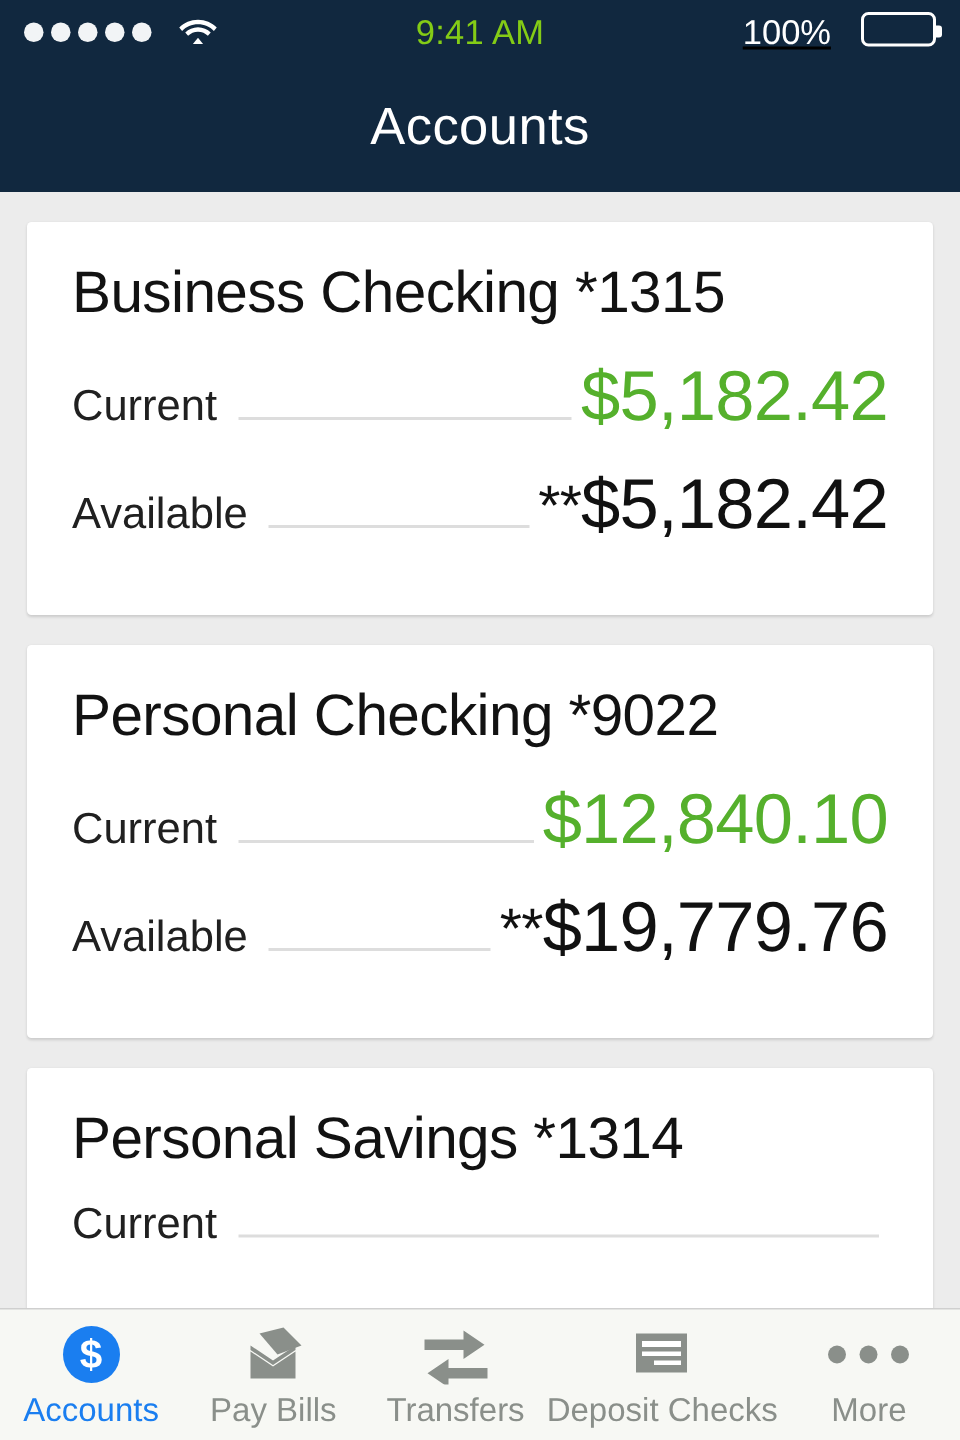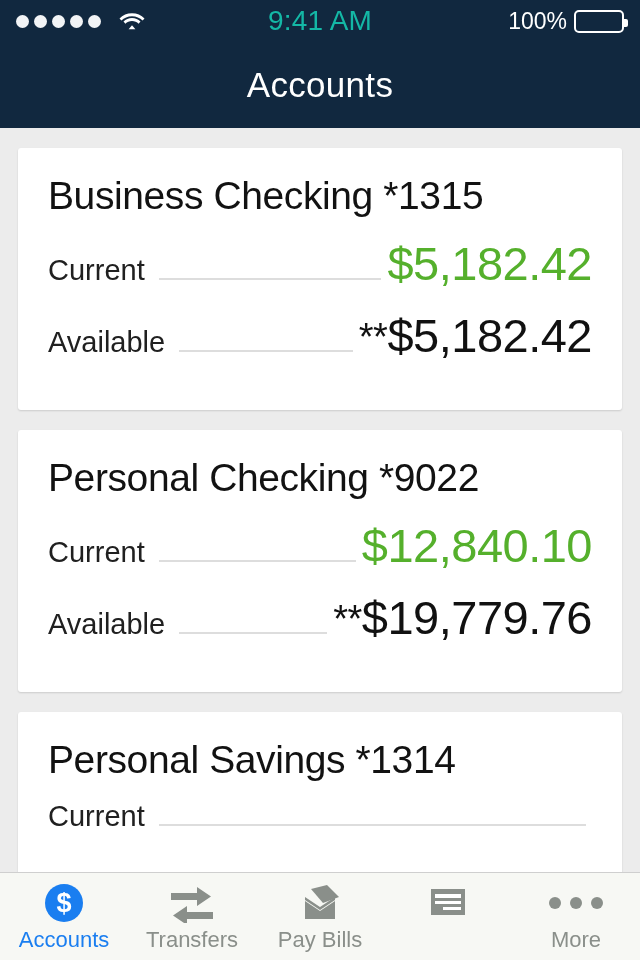--- a/index.html
+++ b/index.html
@@ -55,32 +55,32 @@
   .wifi {
     width: 26px;
     height: 20px;
     position: relative;
     margin-left: 4px;
   }
   .status-center {
     position: absolute;
     left: 0; right: 0;
     text-align: center;
-    color: #14b8a6;
-    font-size: 28px;
+    color: #84cc16;
+    font-size: 23px;
     letter-spacing: 0.2px;
     pointer-events: none;
   }
   .status-right {
     margin-left: auto;
     display: flex;
-    align-items: center;
-    gap: 7px;
+    gap: 20px;
     position: relative;
     z-index: 2;
+    text-decoration: underline;
   }
   .battery-pct {
     color: #ffffff;
     font-size: 23px;
   }
   .battery {
     width: 50px;
     height: 23px;
     border: 2px solid #ffffff;
     border-radius: 5px;
@@ -326,47 +326,48 @@
     <div class="tab active">
       <div class="tab-icon">
         <div class="icon-dollar-circle">$</div>
       </div>
       <div class="tab-label">Accounts</div>
     </div>
 
     <div class="tab">
       <div class="tab-icon">
         <svg width="46" height="40" viewBox="0 0 46 40">
-          <path d="M2 10 h26 V4 l14 9.5 -14 9.5 V17 H2 z" fill="#8a8f8a"></path>
-          <path d="M44 29 h-26 v-6 l-14 9.5 14 9.5 v-6 h26 z" fill="#8a8f8a"></path>
-        </svg>
-      </div>
-      <div class="tab-label">Transfers</div>
-    </div>
-
-    <div class="tab">
-      <div class="tab-icon">
-        <svg width="46" height="40" viewBox="0 0 46 40">
           <path d="M14 6 L30 2 L42 14 L26 20 z" fill="#8a8f8a"></path>
           <path d="M8 18 L23 28 L38 18 L38 36 L8 36 z" fill="#8a8f8a"></path>
           <path d="M8 17 L23 27 L38 17 L38 14 L23 24 L8 14 z" fill="#8a8f8a"></path>
         </svg>
       </div>
       <div class="tab-label">Pay Bills</div>
+    </div>
+
+    <div class="tab">
+      <div class="tab-icon">
+        <svg width="46" height="40" viewBox="0 0 46 40">
+          <path d="M2 10 h26 V4 l14 9.5 -14 9.5 V17 H2 z" fill="#8a8f8a"></path>
+          <path d="M44 29 h-26 v-6 l-14 9.5 14 9.5 v-6 h26 z" fill="#8a8f8a"></path>
+        </svg>
+      </div>
+      <div class="tab-label">Transfers</div>
     </div>
 
     <div class="tab">
       <div class="tab-icon">
         <svg width="46" height="36" viewBox="0 0 46 36">
           <rect x="6" y="4" width="34" height="26" fill="#8a8f8a"></rect>
           <rect x="10" y="9" width="26" height="4" fill="#ffffff"></rect>
           <rect x="10" y="16" width="26" height="3" fill="#ffffff"></rect>
           <rect x="18" y="22" width="18" height="3" fill="#ffffff"></rect>
         </svg>
       </div>
+      <div class="tab-label">Deposit Checks</div>
     </div>
 
     <div class="tab">
       <div class="tab-icon">
         <span class="icon-dots">
             <i></i>
             <i></i>
             <i></i>
           </span>
       </div>

